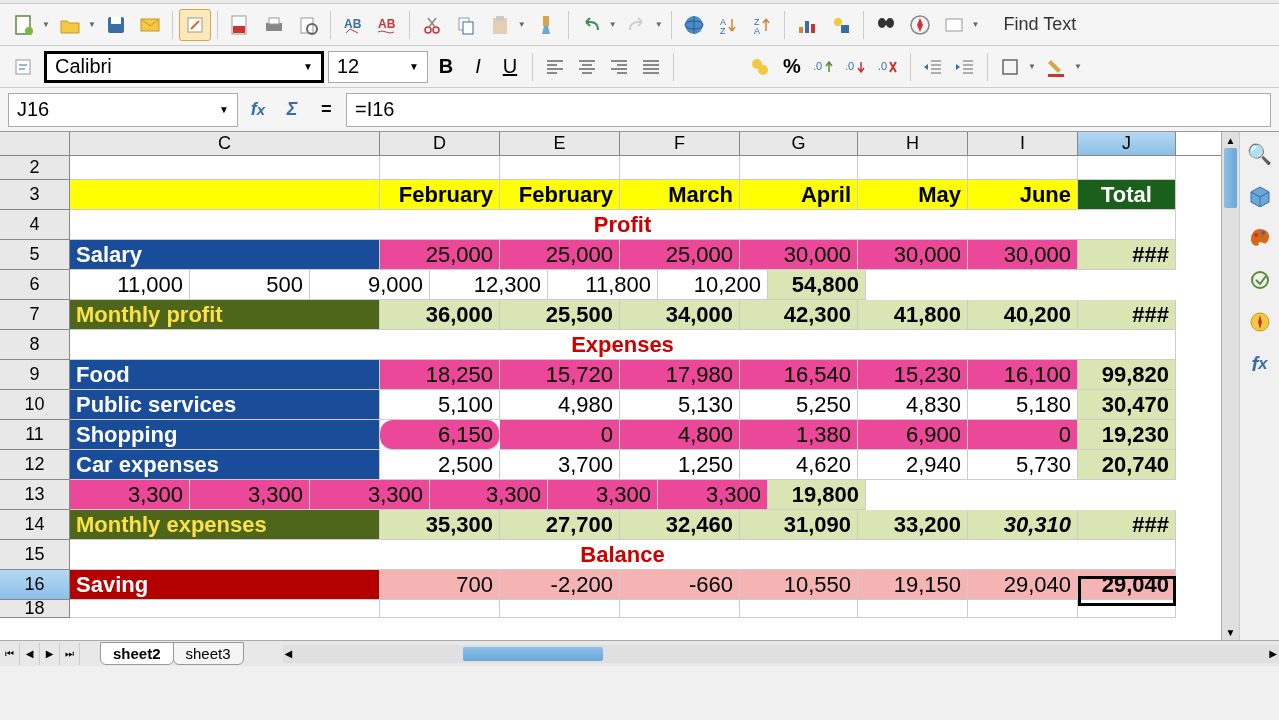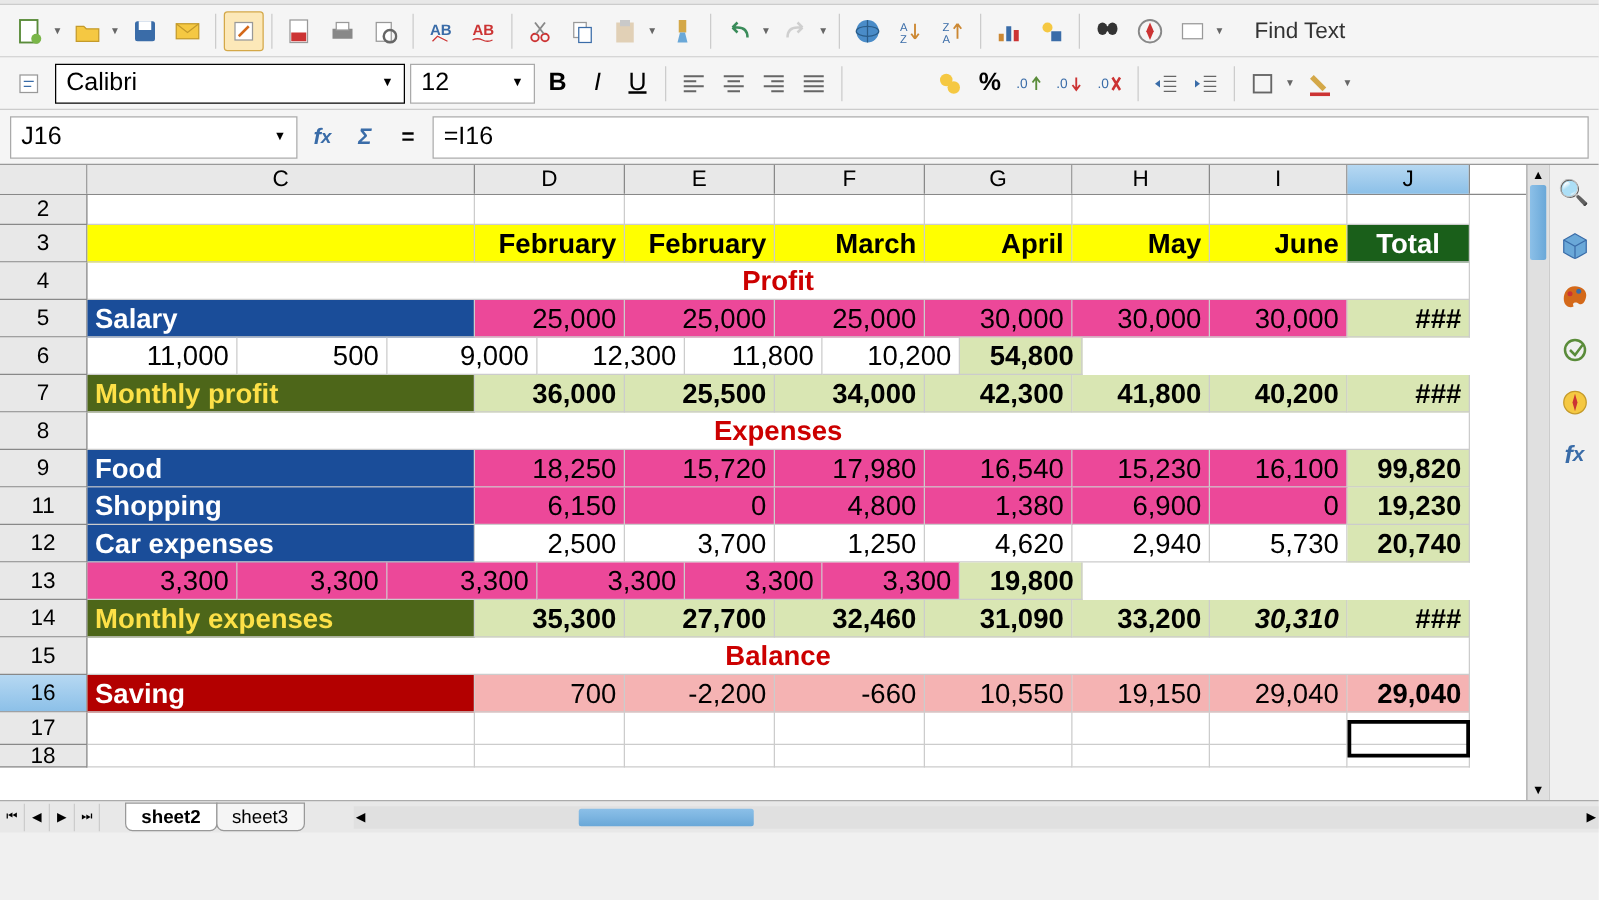--- a/index.html
+++ b/index.html
@@ -7,21 +7,21 @@
 
 .menubar { height: 4px; background: #e8e8e8; border-bottom: 1px solid #ccc; }
 
 .toolbar { display: flex; align-items: center; padding: 4px 8px; background: #f5f5f5; border-bottom: 1px solid #ccc; gap: 2px; min-height: 42px; }
 .toolbar-btn { width: 32px; height: 32px; display: inline-flex; align-items: center; justify-content: center; border: 1px solid transparent; border-radius: 3px; cursor: pointer; }
 .toolbar-sep { width: 1px; height: 28px; background: #ccc; margin: 0 4px; }
 .dropdown-arrow { font-size: 8px; color: #666; margin-left: -2px; padding: 0 2px; cursor: pointer; }
 .find-text { margin-left: 12px; padding: 4px 8px; font-size: 18px; color: #333; }
 
 .format-bar { display: flex; align-items: center; padding: 4px 8px; background: #f5f5f5; border-bottom: 1px solid #ccc; gap: 4px; min-height: 42px; }
-.font-select { width: 280px; height: 32px; border: 1px solid #000000; background: #fff; padding: 0 8px; font-size: 20px; display: flex; align-items: center; justify-content: space-between; }
+.font-select { width: 280px; height: 32px; border: 3px solid #000000; background: #fff; padding: 0 8px; font-size: 20px; display: flex; align-items: center; justify-content: space-between; }
 .size-select { width: 100px; height: 32px; border: 1px solid #aaa; background: #fff; padding: 0 8px; font-size: 20px; display: flex; align-items: center; justify-content: space-between; }
 .fmt-btn { width: 28px; height: 28px; display: inline-flex; align-items: center; justify-content: center; cursor: pointer; font-size: 20px; }
 
 .formula-bar { display: flex; align-items: center; padding: 4px 8px; background: #f5f5f5; border-bottom: 1px solid #999; gap: 6px; min-height: 44px; }
 .cell-ref { width: 230px; height: 34px; border: 1px solid #aaa; background: #fff; padding: 0 8px; font-size: 20px; display: flex; align-items: center; justify-content: space-between; }
 .fx-btn { width: 28px; height: 28px; display: inline-flex; align-items: center; justify-content: center; font-style: italic; font-size: 18px; cursor: pointer; }
 .formula-input { flex: 1; height: 34px; border: 1px solid #aaa; background: #fff; padding: 0 8px; font-size: 20px; display: flex; align-items: center; }
 
 .sheet-area { display: flex; height: 508px; position: relative; }
 .grid-wrapper { flex: 1; overflow: hidden; position: relative; background: #fff; }
@@ -434,25 +434,36 @@
       <div class="cell label-blue" style="width:310px;">Food</div>
       <div class="cell data-lblue right" style="width:120px;">18,250</div>
       <div class="cell data-lblue right" style="width:120px;">15,720</div>
       <div class="cell data-lblue right" style="width:120px;">17,980</div>
       <div class="cell data-lblue right" style="width:118px;">16,540</div>
       <div class="cell data-lblue right" style="width:110px;">15,230</div>
       <div class="cell data-lblue right" style="width:110px;">16,100</div>
       <div class="cell total-col right" style="width:98px;">99,820</div>
     </div>
 
+    <div class="row">
+        <div class="row-header">10</div>
+      <div class="cell label-blue" style="width:310px;">Public services</div>
+      <div class="cell right" style="width:120px;">5,100</div>
+      <div class="cell right" style="width:120px;">4,980</div>
+      <div class="cell right" style="width:120px;">5,130</div>
+      <div class="cell right" style="width:118px;">5,250</div>
+      <div class="cell right" style="width:110px;">4,830</div>
+      <div class="cell right" style="width:110px;">5,180</div>
+      <div class="cell total-col right" style="width:98px;">30,470</div>
+    </div>
 
     <div class="row">
         <div class="row-header">11</div>
       <div class="cell label-blue" style="width:310px;">Shopping</div>
-      <div class="cell data-lblue right" style="width:120px;">6,150</div>
+      <div class="cell data-lblue right" style="width:120px;border-radius:13px;">6,150</div>
       <div class="cell data-lblue right" style="width:120px;">0</div>
       <div class="cell data-lblue right" style="width:120px;">4,800</div>
       <div class="cell data-lblue right" style="width:118px;">1,380</div>
       <div class="cell data-lblue right" style="width:110px;">6,900</div>
       <div class="cell data-lblue right" style="width:110px;">0</div>
       <div class="cell total-col right" style="width:98px;">19,230</div>
     </div>
 
     <div class="row">
         <div class="row-header">12</div>
@@ -499,31 +510,20 @@
       <div class="cell label-red" style="width:310px;">Saving</div>
       <div class="cell data-pink right" style="width:120px;">700</div>
       <div class="cell data-pink right" style="width:120px;">-2,200</div>
       <div class="cell data-pink right" style="width:120px;">-660</div>
       <div class="cell data-pink right" style="width:118px;">10,550</div>
       <div class="cell data-pink right" style="width:110px;">19,150</div>
       <div class="cell data-pink right" style="width:110px;">29,040</div>
       <div class="cell data-pink right" style="width:98px;font-weight:bold;">29,040</div>
     </div>
 
-    <div class="row" style="height:26px;">
-        <div class="row-header">17</div>
-        <div class="cell" style="width:310px;"></div>
-        <div class="cell" style="width:120px;"></div>
-        <div class="cell" style="width:120px;"></div>
-        <div class="cell" style="width:120px;"></div>
-        <div class="cell" style="width:118px;"></div>
-        <div class="cell" style="width:110px;"></div>
-        <div class="cell" style="width:110px;"></div>
-        <div class="cell" style="width:98px;"></div>
-      </div>
     <div class="row" style="height:18px;">
         <div class="row-header">18</div>
         <div class="cell" style="width:310px;"></div>
         <div class="cell" style="width:120px;"></div>
         <div class="cell" style="width:120px;"></div>
         <div class="cell" style="width:120px;"></div>
         <div class="cell" style="width:118px;"></div>
         <div class="cell" style="width:110px;"></div>
         <div class="cell" style="width:110px;"></div>
         <div class="cell" style="width:98px;"></div>

